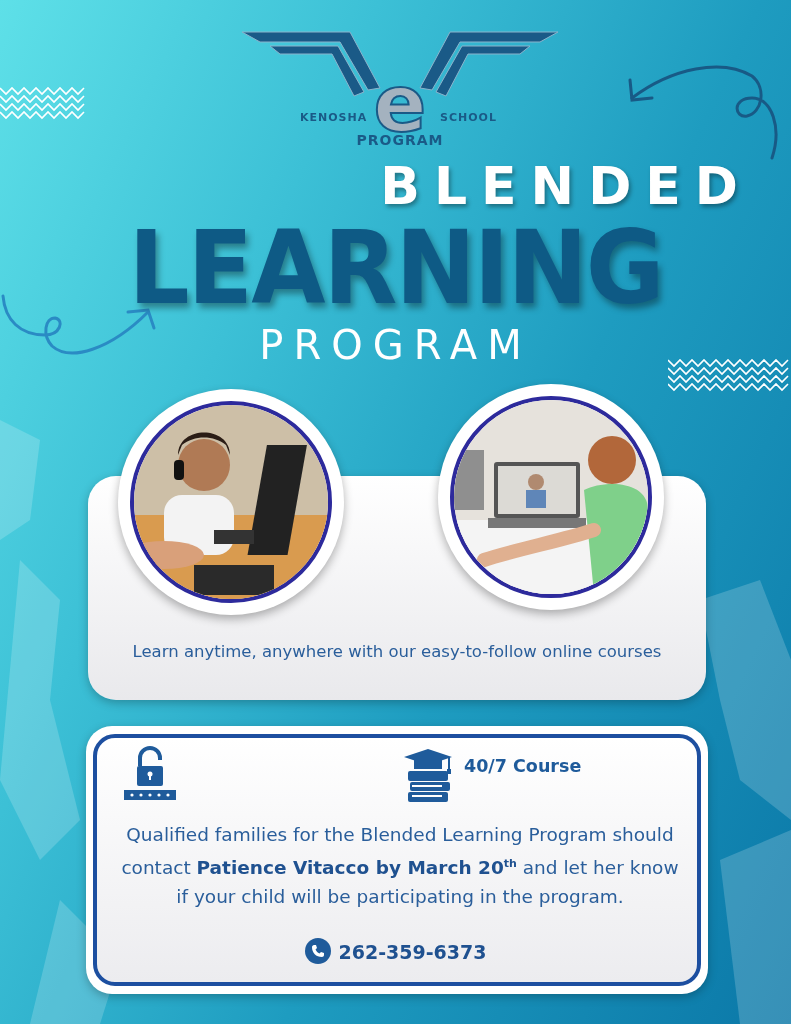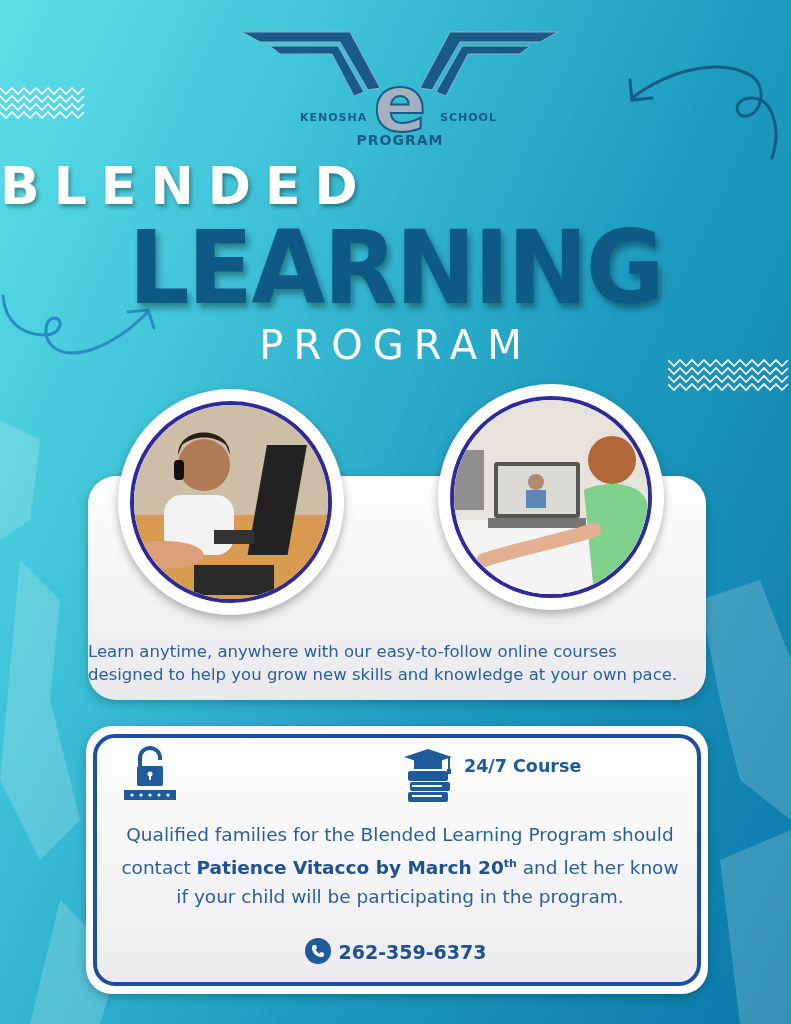--- a/index.html
+++ b/index.html
@@ -3,29 +3,29 @@
 <meta charset="utf-8">
 <style>
   html,body{margin:0;padding:0;}
   body{width:791px;height:1024px;overflow:hidden;position:relative;
     font-family:"Liberation Sans",sans-serif;
     background:linear-gradient(115deg,#5ee0e8 0%,#3cc0d6 30%,#1e9cc0 60%,#0b78a8 100%);}
   .abs{position:absolute;}
   .logo{left:240px;top:28px;width:320px;height:122px;}
   .zig{left:0;top:84px;}
   .zig2{left:668px;top:356px;}
-  .title1{left:0;width:752px;top:156px;text-align:left;color:#fff;font-weight:900;font-size:52px;letter-spacing:14px;text-shadow:2px 3px 4px rgba(0,0,0,.35);font-family:"DejaVu Sans",sans-serif;}
+  .title1{left:0;width:752px;top:156px;text-align:right;color:#fff;font-weight:900;font-size:52px;letter-spacing:14px;text-shadow:2px 3px 4px rgba(0,0,0,.35);font-family:"DejaVu Sans",sans-serif;}
   .title2{left:0;width:791px;top:212px;text-align:center;color:#0e5a85;font-weight:900;font-size:96px;letter-spacing:-2px;text-shadow:3px 5px 6px rgba(0,0,0,.35);font-family:"DejaVu Sans",sans-serif;transform:scaleY(1.05);}
   .title3{left:0;width:791px;top:322px;text-align:center;color:#fff;font-size:40px;letter-spacing:10px;font-family:"DejaVu Sans",sans-serif;}
   .card1{left:88px;top:476px;width:618px;height:224px;border-radius:28px;background:linear-gradient(180deg,#fff 0%,#e9e9ec 100%);box-shadow:0 3px 10px rgba(0,0,0,.25);}
   .photo{width:226px;height:226px;border-radius:50%;background:#fff;box-shadow:0 4px 10px rgba(0,0,0,.3);}
   .photo .inner{position:absolute;left:12px;top:12px;width:202px;height:202px;border-radius:50%;border:4px solid #2d2a9c;box-sizing:border-box;overflow:hidden;}
   .ph1{left:118px;top:389px;}
   .ph2{left:438px;top:384px;}
-  .desc{left:88px;width:618px;top:640px;color:#2a5e9b;font-size:16.5px;line-height:23px;font-family:"DejaVu Sans",sans-serif;}
+  .desc{left:88px;width:618px;top:640px;text-align:center;color:#2a5e9b;font-size:16.5px;line-height:23px;font-family:"DejaVu Sans",sans-serif;}
   .card2{left:86px;top:726px;width:622px;height:268px;border-radius:26px;background:#fff;box-shadow:0 3px 10px rgba(0,0,0,.25);}
   .card2 .frame{position:absolute;left:7px;top:8px;right:7px;bottom:8px;border:4px solid #1d4fa0;border-radius:22px;background:linear-gradient(180deg,#fff 0%,#ececef 100%);}
   .feat{font-weight:bold;color:#1f5b9b;font-size:17.5px;line-height:22px;font-family:"DejaVu Sans",sans-serif;}
   .body2{left:120px;width:560px;top:820px;text-align:center;color:#2a5e9b;font-size:18.5px;line-height:29px;font-family:"DejaVu Sans",sans-serif;}
   .body2 b{font-weight:bold;color:#1f5190;text-align:center;}
   .phone{left:0;width:791px;top:940px;text-align:center;color:#1f5190;font-weight:bold;font-size:19px;font-family:"DejaVu Sans",sans-serif;}
   .phone .ic{display:inline-block;width:26px;height:26px;border-radius:50%;background:#1f5b9b;vertical-align:middle;margin-right:8px;position:relative;top:-2px;}
   .silh{opacity:.18;}
 </style>
 </head>
@@ -116,21 +116,20 @@
       <rect x="34" y="118" width="98" height="10" fill="#777"></rect>
       <circle cx="158" cy="60" r="24" fill="#b2673a"></circle>
       <path d="M130 90 C150 80 194 80 194 110 L194 194 L140 194Z" fill="#7fd08a"></path>
       <path d="M30 160 C60 150 110 140 140 130" stroke="#e0b090" stroke-width="14" fill="none" stroke-linecap="round"></path>
     </svg>
   </div>
 </div>
 
 <div class="abs desc">
   <div>Learn anytime, anywhere with our easy-to-follow online courses</div>
-  <div>designed to help you grow new skills and knowledge at your own pace.</div>
 </div>
 
 <div class="abs card2">
   <div class="frame"></div>
 </div>
 
 <svg class="abs" style="left:124px;top:746px" width="52" height="54" viewBox="0 0 52 54">
   <path d="M16 20 V12 A10 10 0 0 1 36 12 V14" fill="none" stroke="#1f5b9b" stroke-width="4"></path>
   <rect x="13" y="20" width="26" height="20" rx="2" fill="#1f5b9b"></rect>
   <circle cx="26" cy="28" r="2.5" fill="#fff"></circle>
@@ -152,21 +151,21 @@
   <rect x="12" y="10" width="28" height="10" fill="#1f5b9b"></rect>
   <rect x="46" y="8" width="2" height="14" fill="#1f5b9b"></rect>
     <rect x="45" y="20" width="4" height="5" fill="#1f5b9b"></rect>
   <rect x="6" y="22" width="40" height="10" rx="2" fill="#1f5b9b"></rect>
   <rect x="8" y="33" width="40" height="9" rx="2" fill="#1f5b9b"></rect>
   <rect x="6" y="43" width="40" height="10" rx="2" fill="#1f5b9b"></rect>
   <rect x="10" y="36" width="30" height="2" fill="#fff"></rect>
     <rect x="10" y="46" width="30" height="2" fill="#fff"></rect>
 </svg>
 <div class="abs feat" style="left:464px;top:755px">
-  <div>24/7 Course</div>
+  <div>40/7 Course</div>
 </div>
 
 <div class="abs body2"><span>Qualified families for the Blended Learning Program should contact </span><b>Patience Vitacco by March 20</b><sup style="font-size:11px;font-weight:bold;color:#1f5190">th</sup><span> and let her know if your child will be participating in the program.</span></div>
 
 <div class="abs phone">
   <span class="ic">
     <svg width="26" height="26" viewBox="0 0 26 26">
         <path d="M9 7 L11 7 L12 10 L10.5 11.5 C11.5 13.5 12.5 14.5 14.5 15.5 L16 14 L19 15 L19 17 C19 18 18 19 17 19 C11 19 7 15 7 9 C7 8 8 7 9 7Z" fill="#fff"></path>
       </svg>
   </span><span>262-359-6373</span>

